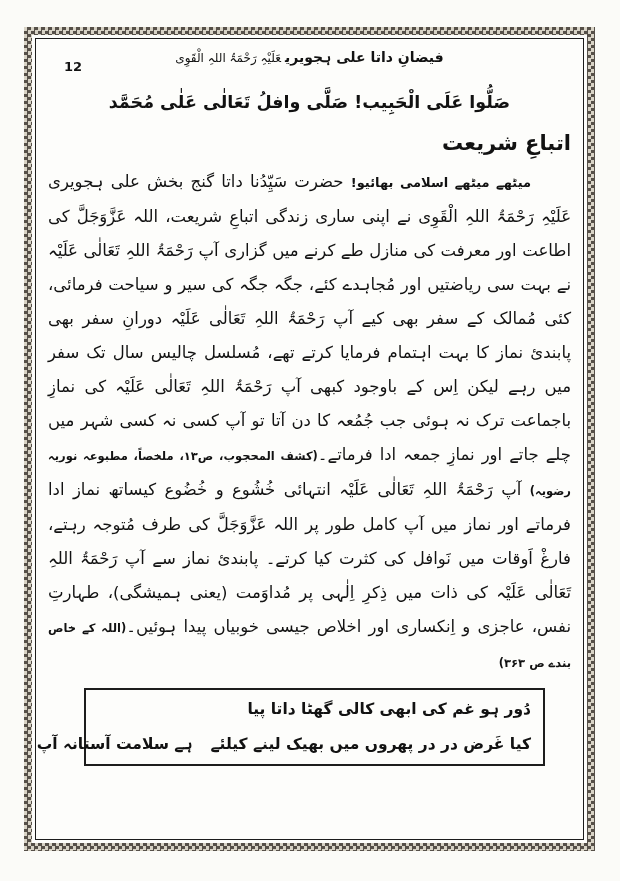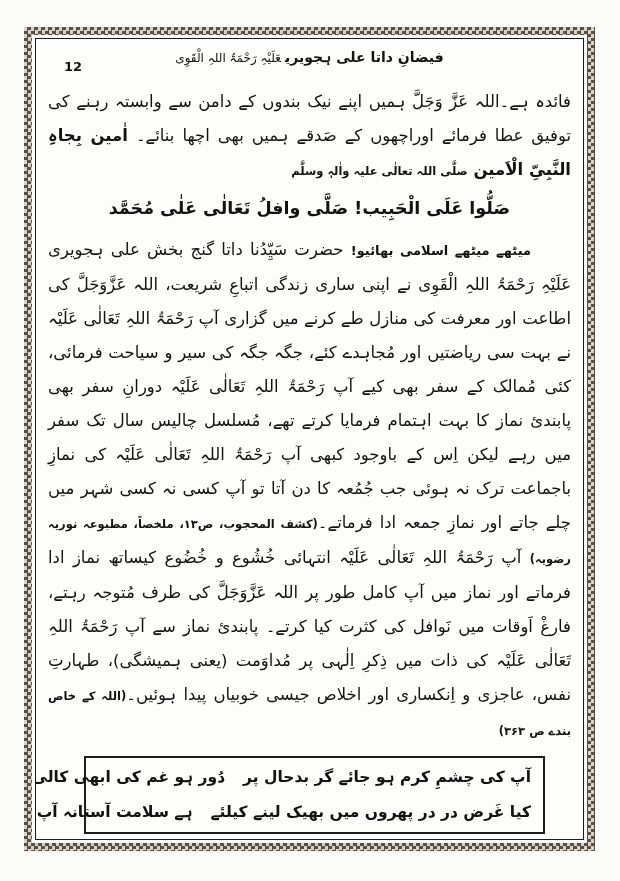--- a/index.html
+++ b/index.html
@@ -87,30 +87,29 @@
 
 <div class="frame">
   <div class="frame-gap">
     <div class="content">
 
       <div class="header">
         <span class="page-num">12</span>
         <span class="title-main">فیضانِ داتا علی ہجویری</span><span class="title-honorific">عَلَیْہِ رَحْمَۃُ اللہِ الْقَوِی</span>
       </div>
 
-      <p class="body-text"><span>فائدہ ہے۔اللہ عَزَّ وَجَلَّ ہمیں اپنے نیک بندوں کے دامن سے وابستہ رہنے کی توفیق عطا فرمائے اوراچھوں کے صَدقے ہمیں بھی اچھا بنائے۔ </span><span class="dua-bold">اٰمین بِجاہِ النَّبِیِّ الْاَمین </span><span class="small-ref">صلَّی اللہ تعالٰی علیہ واٰلہٖ وسلَّم</span></p>
 
       <p class="salat-line">صَلُّوا عَلَی الْحَبِیب! صَلَّی وافلُ تَعَالٰی عَلٰی مُحَمَّد</p>
 
+      <h2 class="section-heading">اتباعِ شریعت</h2>
 
       <p class="body-text indent"><span class="lead-bold">میٹھے میٹھے اسلامی بھائیو!</span><span> حضرت سَیِّدُنا داتا گنج بخش علی ہجویری عَلَیْہِ رَحْمَۃُ اللہِ الْقَوِی نے اپنی ساری زندگی اتباعِ شریعت، اللہ عَزَّوَجَلَّ کی اطاعت اور معرفت کی منازل طے کرنے میں گزاری آپ رَحْمَۃُ اللہِ تَعَالٰی عَلَیْہ نے بہت سی ریاضتیں اور مُجاہدے کئے، جگہ جگہ کی سیر و سیاحت فرمائی، کئی مُمالک کے سفر بھی کیے آپ رَحْمَۃُ اللہِ تَعَالٰی عَلَیْہ دورانِ سفر بھی پابندیٔ نماز کا بہت اہتمام فرمایا کرتے تھے، مُسلسل چالیس سال تک سفر میں رہے لیکن اِس کے باوجود کبھی آپ رَحْمَۃُ اللہِ تَعَالٰی عَلَیْہ کی نمازِ باجماعت ترک نہ ہوئی جب جُمُعہ کا دن آتا تو آپ کسی نہ کسی شہر میں چلے جاتے اور نمازِ جمعہ ادا فرماتے۔</span><span class="small-ref">(کشف المحجوب، ص۱۳، ملخصاً، مطبوعہ نوریہ رضویہ)</span><span> آپ رَحْمَۃُ اللہِ تَعَالٰی عَلَیْہ انتہائی خُشُوع و خُضُوع کیساتھ نماز ادا فرماتے اور نماز میں آپ کامل طور پر اللہ عَزَّوَجَلَّ کی طرف مُتوجہ رہتے، فارغْ اَوقات میں نَوافل کی کثرت کیا کرتے۔ پابندیٔ نماز سے آپ رَحْمَۃُ اللہِ تَعَالٰی عَلَیْہ کی ذات میں ذِکرِ اِلٰہی پر مُداوَمت (یعنی ہمیشگی)، طہارتِ نفس، عاجزی و اِنکساری اور اخلاص جیسی خوبیاں پیدا ہوئیں۔</span><span class="small-ref">(اللہ کے خاص بندے ص ۳۶۳)</span></p>
 
       <div class="couplet-box">
         <div class="verse-row">
-          <span>آپ کی چشمِ کرم ہو جائے گر بدحال پر</span>
           <span>دُور ہو غم کی ابھی کالی گھٹا داتا پیا</span>
         </div>
         <div class="verse-row">
           <span>کیا غَرض در در پھروں میں بھیک لینے کیلئے</span>
           <span>ہے سلامت آستانہ آپ کا داتا پیا</span>
         </div>
       </div>
 
     </div>
   </div>

